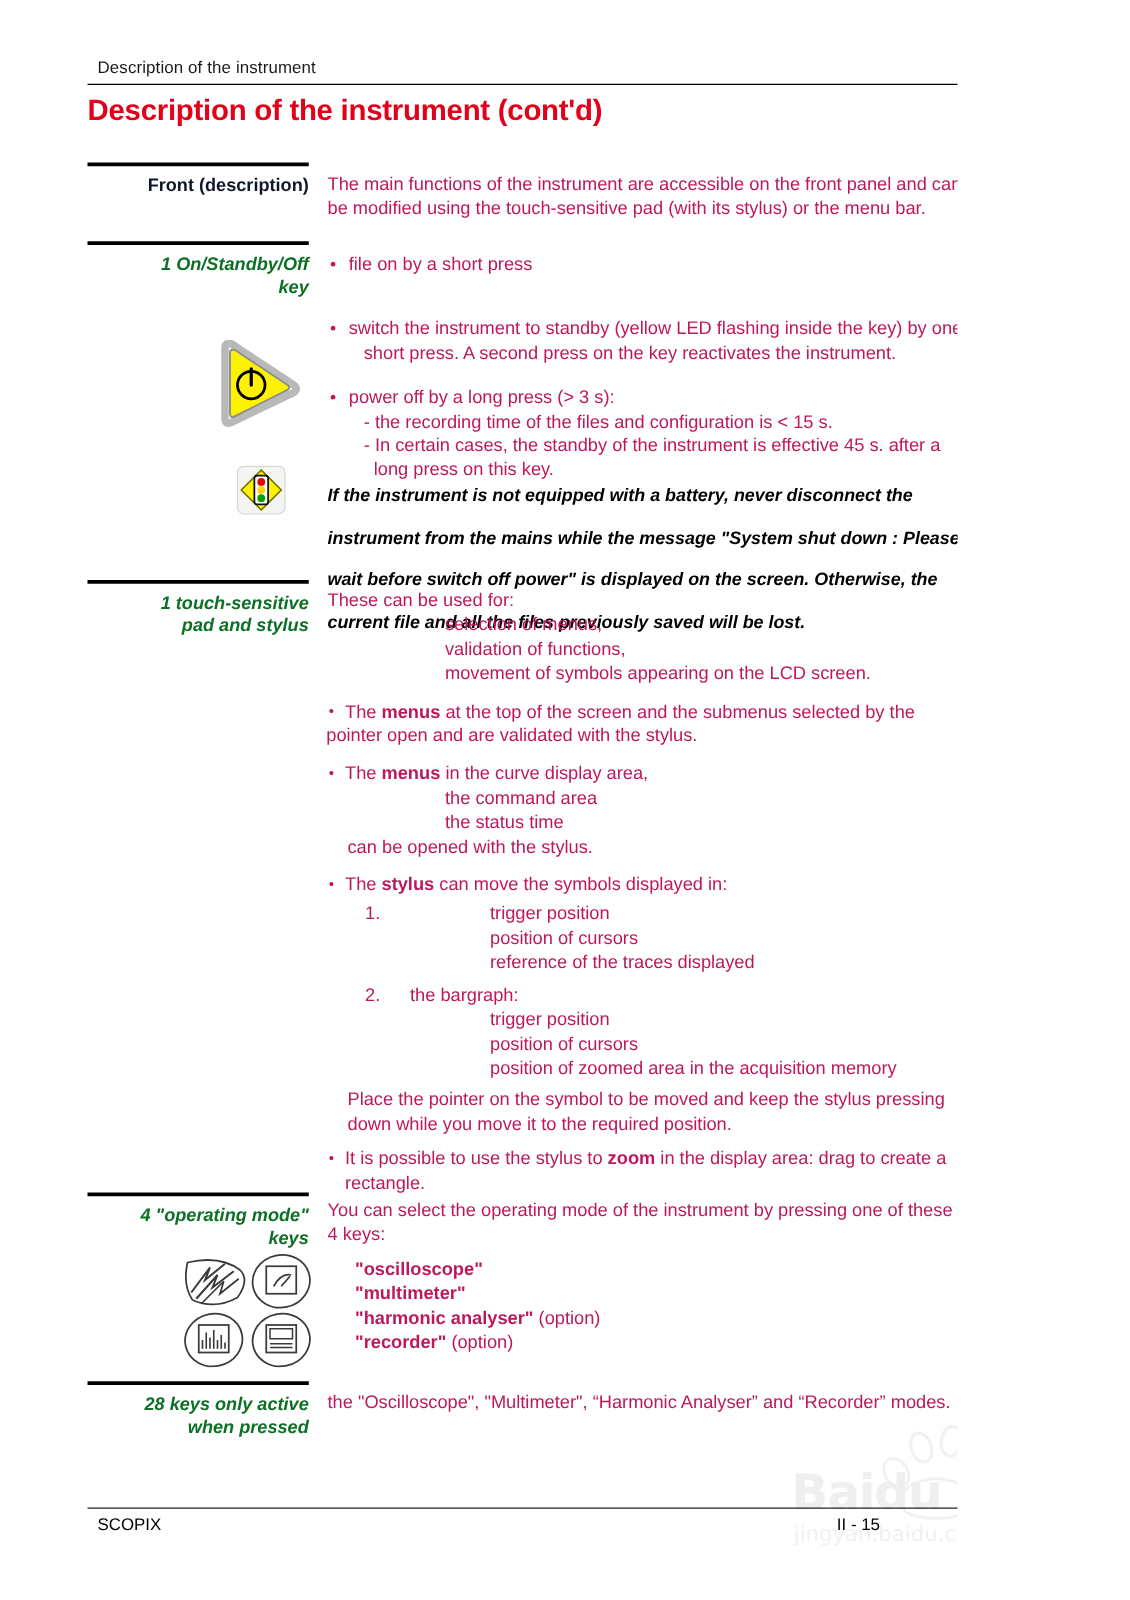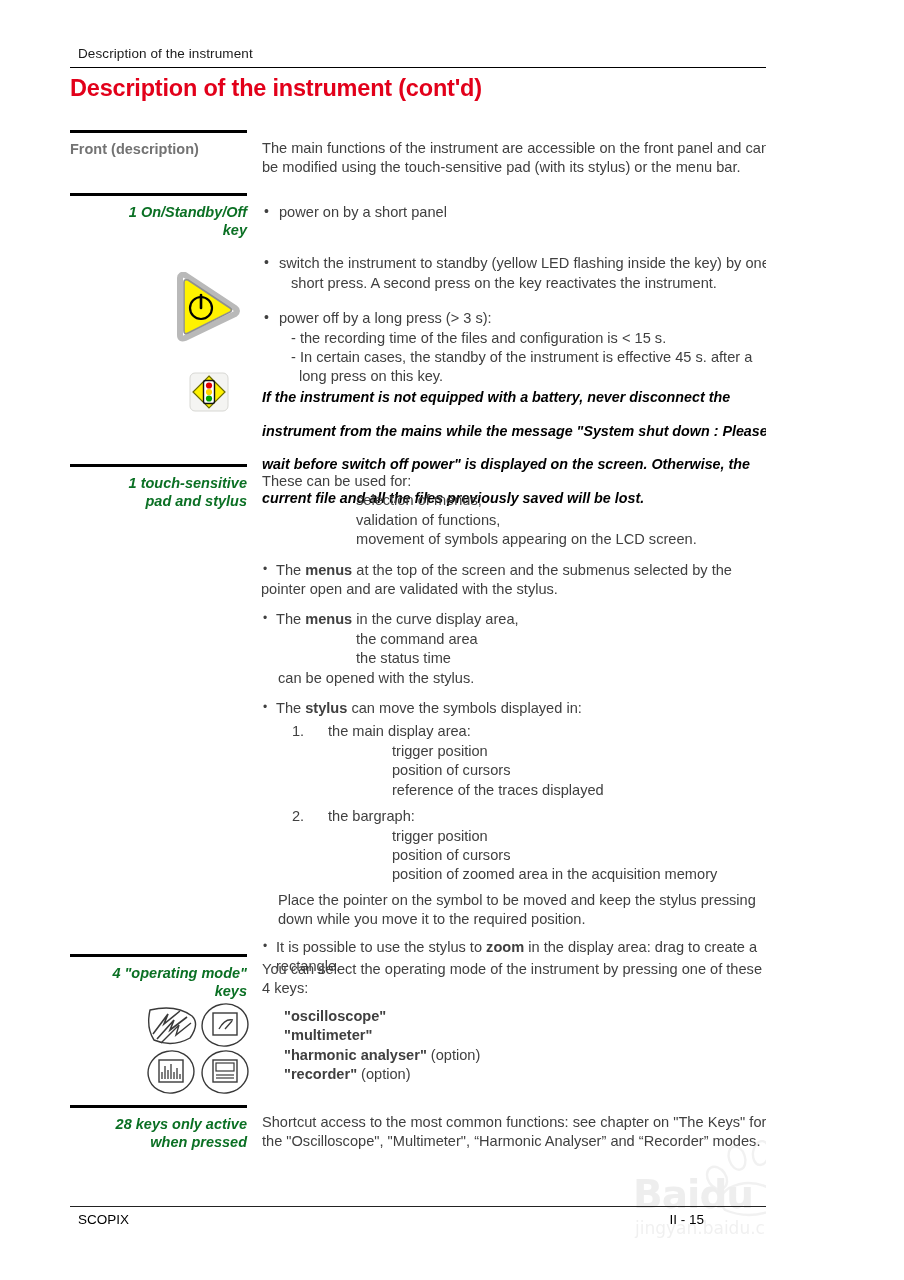--- a/index.html
+++ b/index.html
@@ -59,36 +59,36 @@
   .label-left {
     position: absolute;
     width: 177px;
     left: 70px;
     text-align: right;
     font-size: 14.5px;
     line-height: 18px;
     font-weight: bold;
   }
   .label-blue {
-    color: #737373;
-    text-align: left;
+    color: #0f172a;
+    text-align: right;
   }
   .label-green {
     color: #0b7024;
     font-style: italic;
   }
 
   
   .body-col {
     position: absolute;
     left: 262px;
     width: 580px;
     font-size: 14.6px;
     line-height: 19.4px;
-    color: #404040;
+    color: #be185d;
   }
   .body-col p { margin: 0; }
 
   .bullet-row {
     position: relative;
     padding-left: 17px;
   }
   .bullet-row::before {
     content: "\2022";
     position: absolute;
@@ -235,21 +235,21 @@
     <svg width="76" height="72" viewBox="0 0 76 72">
       <path d="M12 6 Q12 2 17 3 L67 36 Q71 39 67 42 L17 66 Q12 68 12 63 Z" fill="#ffffff" stroke="#b9b9b9" stroke-width="6" stroke-linejoin="round"></path>
       <path d="M16 10 Q16 7 20 8 L62 36 Q65 38 62 40 L20 61 Q16 63 16 59 Z" fill="#fff200" stroke="#8f8f8f" stroke-width="1.6" stroke-linejoin="round"></path>
       <circle cx="33" cy="36" r="11" fill="none" stroke="#000000" stroke-width="2.2"></circle>
       <line x1="33" y1="23" x2="33" y2="36" stroke="#000000" stroke-width="2.6" stroke-linecap="round"></line>
     </svg>
   </div>
 
   <div class="body-col" style="top:203px;">
     <div class="bullet-row">
-      <p>power on by a short panel</p>
+      <p>file on by a short press</p>
     </div>
     <div class="bullet-row" style="margin-top:32px;">
       <p>switch the instrument to standby (yellow LED flashing inside the key) by one</p>
       <p class="ind-hang">short press. A second press on the key reactivates the instrument.</p>
     </div>
     <div class="bullet-row" style="margin-top:16px;">
       <p>power off by a long press (&gt; 3 s):</p>
       <p class="ind-hang">- the recording time of the files and configuration is &lt; 15 s.</p>
       <p class="ind-hang">- In certain cases, the standby of the instrument is effective 45 s. after a</p>
       <p style="padding-left:20px;">long press on this key.</p>
@@ -297,21 +297,20 @@
     <p class="ind2">the command area</p>
     <p class="ind2">the status time</p>
     <p style="padding-left:16px;">can be opened with the stylus.</p>
 
     <div class="bullet-sm" style="margin-top:11px;">
       <p><span>The </span><b>stylus</b><span> can move the symbols displayed in:</span></p>
     </div>
 
     <div class="num-row" style="margin-top:4px;">
       <span class="num">1.</span>
-      <p>the main display area:</p>
     </div>
     <p class="ind3">trigger position</p>
     <p class="ind3">position of cursors</p>
     <p class="ind3">reference of the traces displayed</p>
 
     <div class="num-row" style="margin-top:7px;">
       <span class="num">2.</span>
       <p>the bargraph:</p>
     </div>
     <p class="ind3">trigger position</p>
@@ -383,21 +382,20 @@
     <p style="padding-left:22px;"><b>"recorder"</b><span> (option)</span></p>
   </div>
 
   <div class="rule-left" style="top:1105px;"></div>
   <div class="label-left label-green" style="top:1115px;">
     <div>28 keys only active</div>
     <div>when pressed</div>
   </div>
 
   <div class="body-col" style="top:1113px;">
-    <p>Shortcut access to the most common functions: see chapter on "The Keys" for</p>
     <p>the "Oscilloscope", "Multimeter", “Harmonic Analyser” and “Recorder” modes.</p>
   </div>
 
   <div class="watermark">
     <svg width="260" height="105" viewBox="0 0 260 105" style="position:absolute;left:0;top:0;">
       <g fill="none" stroke="#d2d2d2" stroke-width="2.4">
         <ellipse cx="112" cy="18" rx="8" ry="12" transform="rotate(-18 112 18)"></ellipse>
         <ellipse cx="136" cy="13" rx="8" ry="12" transform="rotate(8 136 13)"></ellipse>
         <ellipse cx="92" cy="38" rx="9" ry="12" transform="rotate(-34 92 38)"></ellipse>
         <ellipse cx="156" cy="33" rx="9" ry="12" transform="rotate(30 156 33)"></ellipse>

